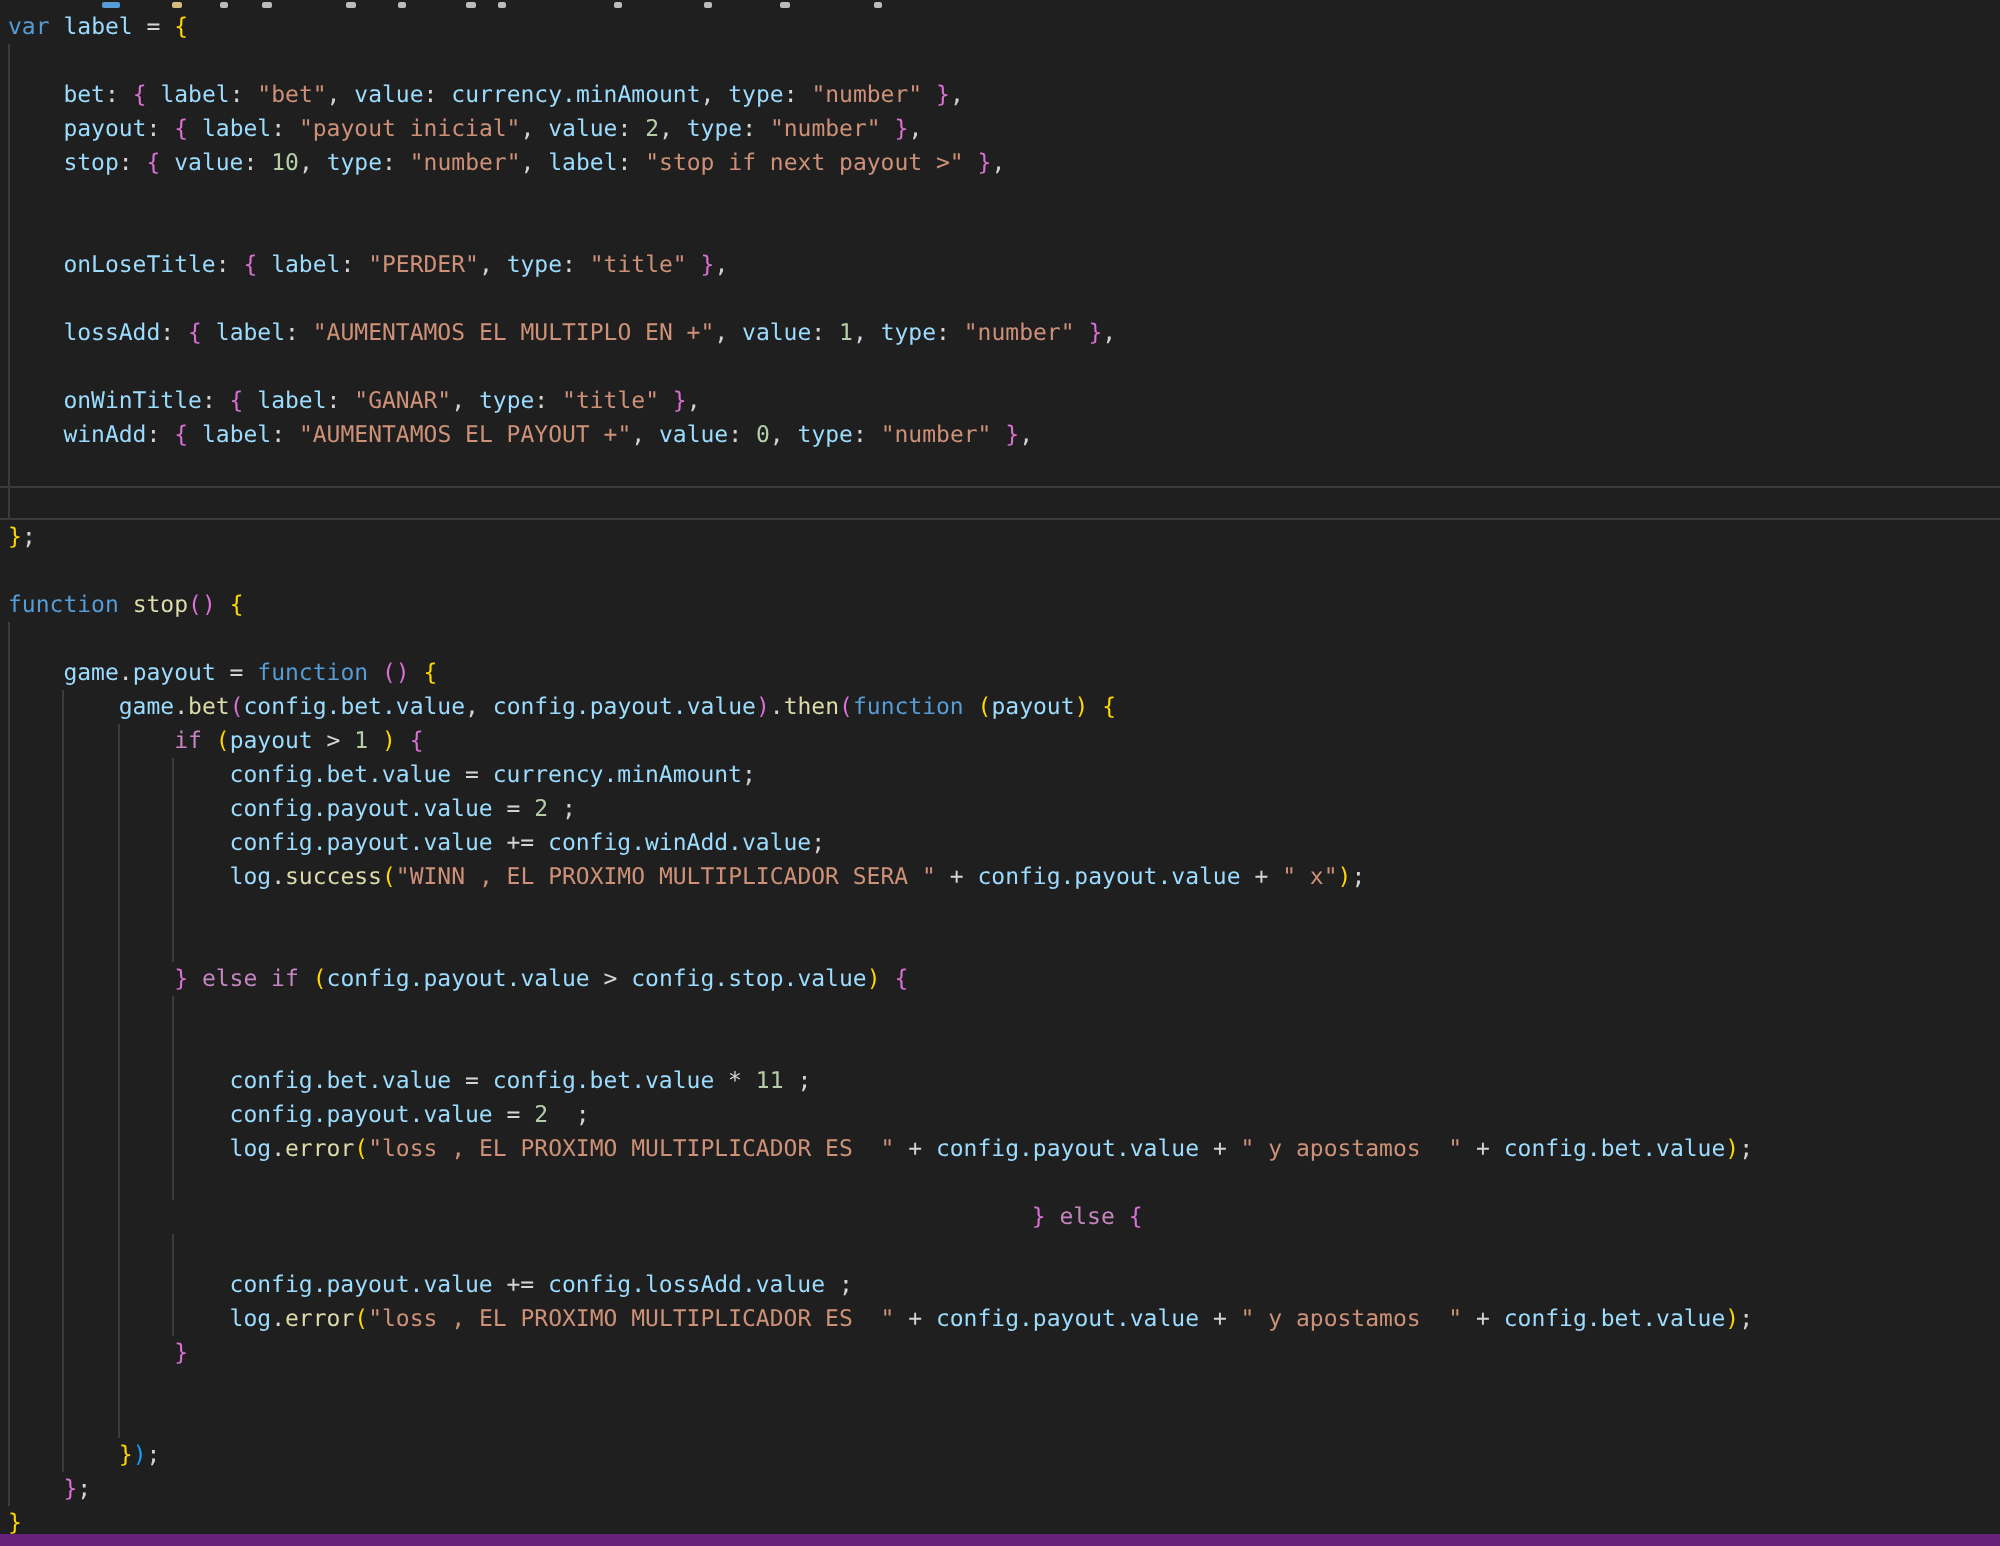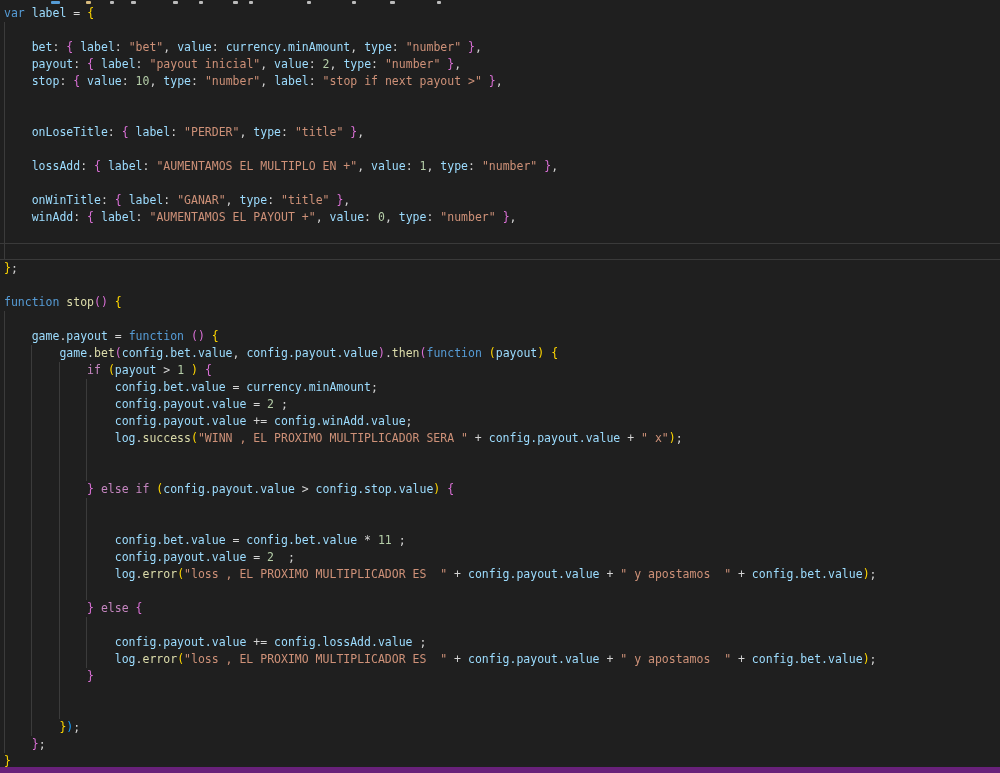--- a/index.html
+++ b/index.html
@@ -46,21 +46,21 @@
     <div class="line" style="top: 430px;"><span class="guide" style="left: 4px; background: rgb(59, 59, 59);"></span><span class="guide" style="left: 31.45px; background: rgb(59, 59, 59);"></span><span class="guide" style="left: 58.9px; background: rgb(59, 59, 59);"></span><span class="guide" style="left: 86.35px; background: rgb(59, 59, 59);"></span><span class="t-id">                log</span><span class="t-op">.</span><span class="t-fn">success</span><span class="t-b1">(</span><span class="t-str">"WINN , EL PROXIMO MULTIPLICADOR SERA "</span><span class="t-op"> + </span><span class="t-id">config.payout.value</span><span class="t-op"> + </span><span class="t-str">" x"</span><span class="t-b1">)</span><span class="t-op">;</span></div>
     <div class="line" style="top: 447px;"><span class="guide" style="left: 4px; background: rgb(59, 59, 59);"></span><span class="guide" style="left: 31.45px; background: rgb(59, 59, 59);"></span><span class="guide" style="left: 58.9px; background: rgb(59, 59, 59);"></span><span class="guide" style="left: 86.35px; background: rgb(59, 59, 59);"></span></div>
     <div class="line" style="top: 464px;"><span class="guide" style="left: 4px; background: rgb(59, 59, 59);"></span><span class="guide" style="left: 31.45px; background: rgb(59, 59, 59);"></span><span class="guide" style="left: 58.9px; background: rgb(59, 59, 59);"></span><span class="guide" style="left: 86.35px; background: rgb(59, 59, 59);"></span></div>
     <div class="line" style="top: 481px;"><span class="guide" style="left: 4px; background: rgb(59, 59, 59);"></span><span class="guide" style="left: 31.45px; background: rgb(59, 59, 59);"></span><span class="guide" style="left: 58.9px; background: rgb(59, 59, 59);"></span><span class="t-b2">            }</span><span class="t-ctl"> else if </span><span class="t-b1">(</span><span class="t-id">config.payout.value</span><span class="t-op"> &gt; </span><span class="t-id">config.stop.value</span><span class="t-b1">)</span><span class="t-op"> </span><span class="t-b2">{</span></div>
     <div class="line" style="top: 498px;"><span class="guide" style="left: 4px; background: rgb(59, 59, 59);"></span><span class="guide" style="left: 31.45px; background: rgb(59, 59, 59);"></span><span class="guide" style="left: 58.9px; background: rgb(59, 59, 59);"></span><span class="guide" style="left: 86.35px; background: rgb(59, 59, 59);"></span></div>
     <div class="line" style="top: 515px;"><span class="guide" style="left: 4px; background: rgb(59, 59, 59);"></span><span class="guide" style="left: 31.45px; background: rgb(59, 59, 59);"></span><span class="guide" style="left: 58.9px; background: rgb(59, 59, 59);"></span><span class="guide" style="left: 86.35px; background: rgb(59, 59, 59);"></span></div>
     <div class="line" style="top: 532px;"><span class="guide" style="left: 4px; background: rgb(59, 59, 59);"></span><span class="guide" style="left: 31.45px; background: rgb(59, 59, 59);"></span><span class="guide" style="left: 58.9px; background: rgb(59, 59, 59);"></span><span class="guide" style="left: 86.35px; background: rgb(59, 59, 59);"></span><span class="t-id">                config.bet.value</span><span class="t-op"> = </span><span class="t-id">config.bet.value</span><span class="t-op"> * </span><span class="t-num">11</span><span class="t-op"> ;</span></div>
     <div class="line" style="top: 549px;"><span class="guide" style="left: 4px; background: rgb(59, 59, 59);"></span><span class="guide" style="left: 31.45px; background: rgb(59, 59, 59);"></span><span class="guide" style="left: 58.9px; background: rgb(59, 59, 59);"></span><span class="guide" style="left: 86.35px; background: rgb(59, 59, 59);"></span><span class="t-id">                config.payout.value</span><span class="t-op"> = </span><span class="t-num">2</span><span class="t-op">  ;</span></div>
     <div class="line" style="top: 566px;"><span class="guide" style="left: 4px; background: rgb(59, 59, 59);"></span><span class="guide" style="left: 31.45px; background: rgb(59, 59, 59);"></span><span class="guide" style="left: 58.9px; background: rgb(59, 59, 59);"></span><span class="guide" style="left: 86.35px; background: rgb(59, 59, 59);"></span><span class="t-id">                log</span><span class="t-op">.</span><span class="t-fn">error</span><span class="t-b1">(</span><span class="t-str">"loss , EL PROXIMO MULTIPLICADOR ES  "</span><span class="t-op"> + </span><span class="t-id">config.payout.value</span><span class="t-op"> + </span><span class="t-str">" y apostamos  "</span><span class="t-op"> + </span><span class="t-id">config.bet.value</span><span class="t-b1">)</span><span class="t-op">;</span></div>
     <div class="line" style="top: 583px;"><span class="guide" style="left: 4px; background: rgb(59, 59, 59);"></span><span class="guide" style="left: 31.45px; background: rgb(59, 59, 59);"></span><span class="guide" style="left: 58.9px; background: rgb(59, 59, 59);"></span><span class="guide" style="left: 86.35px; background: rgb(59, 59, 59);"></span></div>
-    <div class="line" style="top: 600px;"><span class="guide" style="left: 4px; background: rgb(59, 59, 59);"></span><span class="guide" style="left: 31.45px; background: rgb(59, 59, 59);"></span><span class="guide" style="left: 58.9px; background: rgb(59, 59, 59);"></span><span class="t-b2">            }</span><span class="t-ctl"> else </span><span class="t-b2">{</span></div>
+    <div class="line" style="top: 600px; text-align: center;"><span class="guide" style="left: 4px; background: rgb(59, 59, 59);"></span><span class="guide" style="left: 31.45px; background: rgb(59, 59, 59);"></span><span class="guide" style="left: 58.9px; background: rgb(59, 59, 59);"></span><span class="t-b2">            }</span><span class="t-ctl"> else </span><span class="t-b2">{</span></div>
     <div class="line" style="top: 617px;"><span class="guide" style="left: 4px; background: rgb(59, 59, 59);"></span><span class="guide" style="left: 31.45px; background: rgb(59, 59, 59);"></span><span class="guide" style="left: 58.9px; background: rgb(59, 59, 59);"></span><span class="guide" style="left: 86.35px; background: rgb(59, 59, 59);"></span></div>
     <div class="line" style="top: 634px;"><span class="guide" style="left: 4px; background: rgb(59, 59, 59);"></span><span class="guide" style="left: 31.45px; background: rgb(59, 59, 59);"></span><span class="guide" style="left: 58.9px; background: rgb(59, 59, 59);"></span><span class="guide" style="left: 86.35px; background: rgb(59, 59, 59);"></span><span class="t-id">                config.payout.value</span><span class="t-op"> += </span><span class="t-id">config.lossAdd.value</span><span class="t-op"> ;</span></div>
     <div class="line" style="top: 651px;"><span class="guide" style="left: 4px; background: rgb(59, 59, 59);"></span><span class="guide" style="left: 31.45px; background: rgb(59, 59, 59);"></span><span class="guide" style="left: 58.9px; background: rgb(59, 59, 59);"></span><span class="guide" style="left: 86.35px; background: rgb(59, 59, 59);"></span><span class="t-id">                log</span><span class="t-op">.</span><span class="t-fn">error</span><span class="t-b1">(</span><span class="t-str">"loss , EL PROXIMO MULTIPLICADOR ES  "</span><span class="t-op"> + </span><span class="t-id">config.payout.value</span><span class="t-op"> + </span><span class="t-str">" y apostamos  "</span><span class="t-op"> + </span><span class="t-id">config.bet.value</span><span class="t-b1">)</span><span class="t-op">;</span></div>
     <div class="line" style="top: 668px;"><span class="guide" style="left: 4px; background: rgb(59, 59, 59);"></span><span class="guide" style="left: 31.45px; background: rgb(59, 59, 59);"></span><span class="guide" style="left: 58.9px; background: rgb(59, 59, 59);"></span><span class="t-b2">            }</span></div>
     <div class="line" style="top: 685px;"><span class="guide" style="left: 4px; background: rgb(59, 59, 59);"></span><span class="guide" style="left: 31.45px; background: rgb(59, 59, 59);"></span><span class="guide" style="left: 58.9px; background: rgb(59, 59, 59);"></span></div>
     <div class="line" style="top: 702px;"><span class="guide" style="left: 4px; background: rgb(59, 59, 59);"></span><span class="guide" style="left: 31.45px; background: rgb(59, 59, 59);"></span><span class="guide" style="left: 58.9px; background: rgb(59, 59, 59);"></span></div>
     <div class="line" style="top: 719px;"><span class="guide" style="left: 4px; background: rgb(59, 59, 59);"></span><span class="guide" style="left: 31.45px; background: rgb(59, 59, 59);"></span><span class="t-b1">        }</span><span class="t-b3">)</span><span class="t-op">;</span></div>
     <div class="line" style="top: 736px;"><span class="guide" style="left: 4px; background: rgb(59, 59, 59);"></span><span class="t-b2">    }</span><span class="t-op">;</span></div>
     <div class="line" style="top: 753px;"><span class="t-b1">}</span></div>
     <div class="frag" style="left: 51px; width: 9px; background: rgb(86, 156, 214);"></div>

